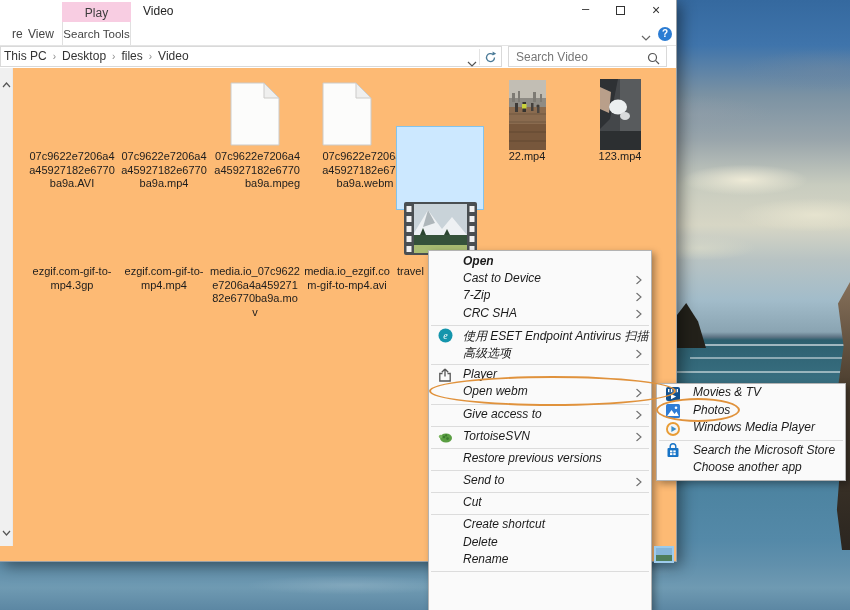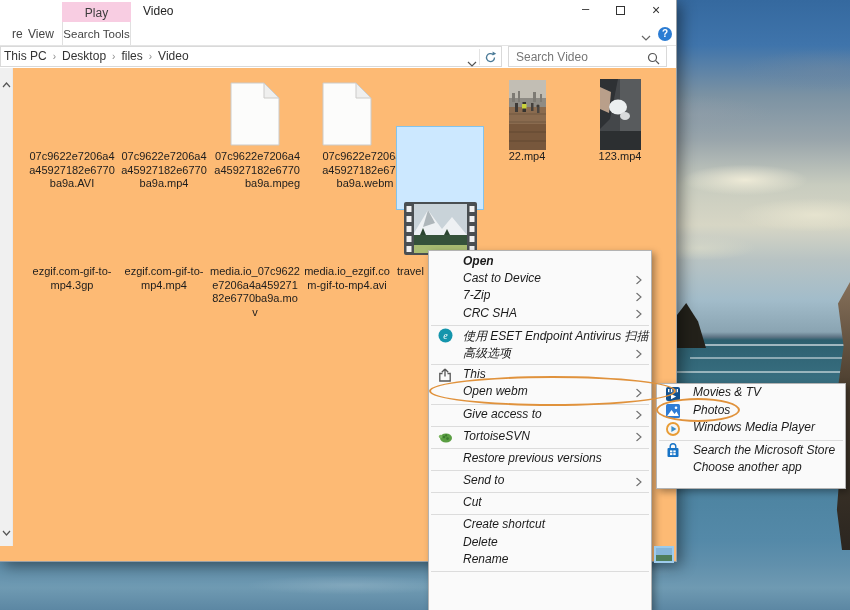--- a/index.html
+++ b/index.html
@@ -87,21 +87,21 @@
            background:#fafafa;border:1px solid #b3b3b3;box-shadow:3px 3px 7px rgba(0,0,0,.35);padding-top:3px;}
   .menu-item{position:relative;height:17.2px;display:flex;align-items:flex-start;
              padding-left:34px;font-size:12px;color:#1b1b1b;white-space:nowrap;font-style:italic;}
   .menu-item.bold{font-weight:bold;}
   .menu-icon{position:absolute;left:9px;top:50%;transform:translateY(-50%);width:16px;height:16px;}
   .menu-arrow{position:absolute;right:9px;top:50%;transform:translateY(-50%);line-height:0;}
   .menu-sep{height:1px;background:#dcdcdc;margin:2px 2px;}
 
   .submenu{position:absolute;left:656px;top:383px;width:190px;z-index:6;
            background:#fafafa;border:1px solid #b3b3b3;box-shadow:3px 3px 7px rgba(0,0,0,.35);
-           padding-top:1px;padding-bottom:10px;}
+           padding-top:1px;padding-bottom:2px;}
   .submenu .menu-item{height:17.5px;padding-left:36px;}
   .submenu .menu-icon{left:8px;}
 
   
   .oval{position:absolute;border:2.5px solid #e0923c;border-radius:50%;z-index:10;pointer-events:none;}
   .oval1{left:429px;top:376px;width:247px;height:30px;}
   .oval2{left:656px;top:398px;width:84px;height:24px;}
 </style>
 </head>
 <body>
@@ -293,21 +293,21 @@
         <span class="menu-arrow"><svg width="6" height="9">
             <polyline points="0.5,0.5 5,4.5 0.5,8.5" fill="none" stroke="#6f6f6f" stroke-width="1.1"></polyline>
           </svg></span>
       </div>
       <div class="menu-sep"></div>
       <div class="menu-item">
         <span class="menu-icon"><svg width="14" height="14">
             <path d="M7 1 L10.2 4.2 M7 1 L3.8 4.2 M7 1 V8.5" stroke="#555" fill="none" stroke-width="1.3"></path>
             <path d="M4.5 5.5 H1.8 V13 H12.2 V5.5 H9.5" stroke="#555" fill="none" stroke-width="1.3"></path>
           </svg></span>
-        <span>This</span>
+        <span>Player</span>
       </div>
       <div class="menu-item">
         <span>Open webm</span>
         <span class="menu-arrow"><svg width="6" height="9">
             <polyline points="0.5,0.5 5,4.5 0.5,8.5" fill="none" stroke="#6f6f6f" stroke-width="1.1"></polyline>
           </svg></span>
       </div>
       <div class="menu-sep"></div>
       <div class="menu-item">
         <span>Give access to</span>

